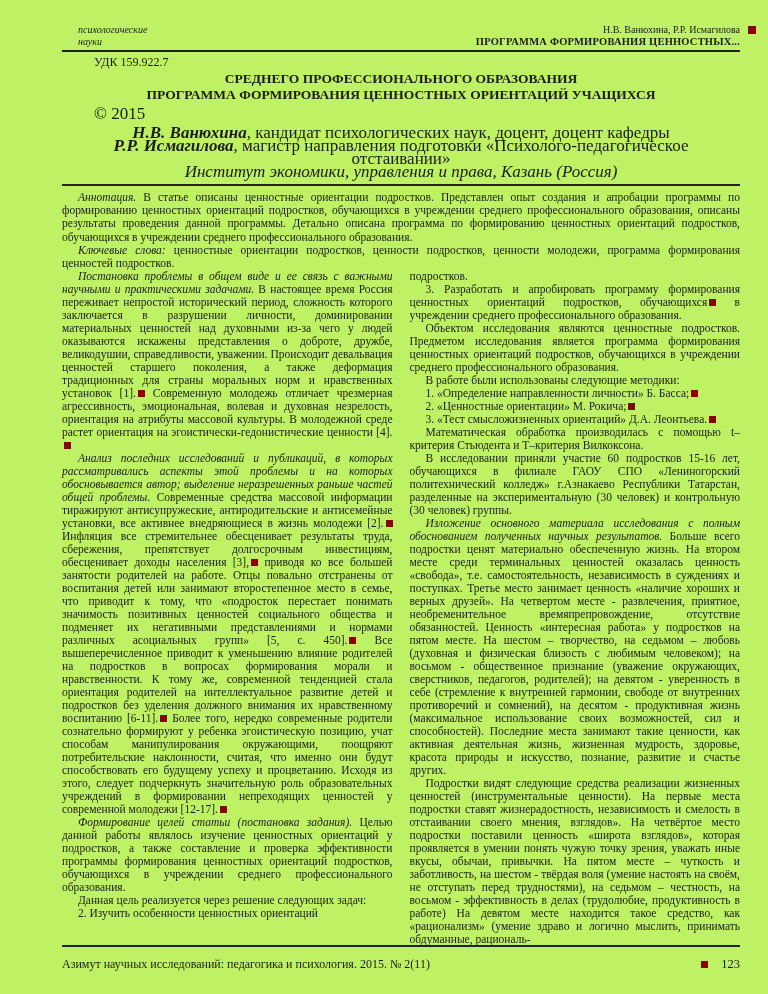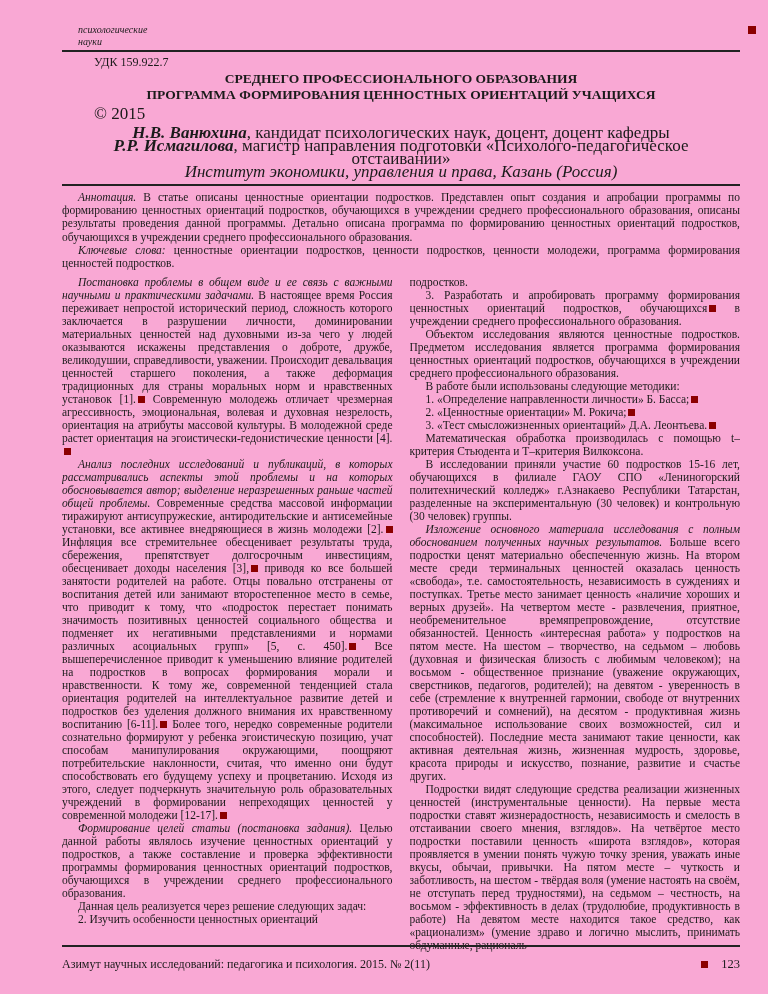--- a/index.html
+++ b/index.html
@@ -1,57 +1,61 @@
 <!DOCTYPE html>
 <html lang="ru" style="--accent: #8b0000; --ink: #1b1b1b;"><head>
 <meta charset="utf-8">
 <style>
   :root { --accent:#8b0000; --ink:#1b1b1b; }
   * { margin:0; padding:0; box-sizing:border-box; }
   body { width:768px; height:994px; background:#ffffff; font-family:"Liberation Serif","DejaVu Serif",serif; color:var(--ink); }
-  .page { position:relative; width:768px; height:994px; background:#f9a8d4; padding:24px 28px 0 62px; overflow:hidden; }
+  .page { position:relative; width:768px; height:994px; background:#bef264; padding:24px 28px 0 62px; overflow:hidden; }
 
   .header { display:flex; justify-content:space-between; align-items:flex-end; border-bottom:2px solid #222; padding-bottom:3px; font-size:10px; line-height:11.5px; }
   .header-left { font-style:italic; padding-left:16px; }
   .header-right { text-align:right; }
   .header-right .running-title { font-weight:bold; font-size:10.5px; letter-spacing:.2px; }
 
   .udc { font-size:12px; margin:3px 0 0 32px; }
   .title { text-align:center; font-weight:bold; font-size:13.5px; line-height:15.5px; margin-top:1px; }
   .copyright { font-size:17px; margin:2px 0 0 32px; }
 
   .authors { text-align:center; font-size:17px; line-height:13px; margin-top:2px; padding-bottom:6px; border-bottom:2px solid #222; }
   .abstract-block { margin-top:5px; font-size:11.5px; line-height:13.2px; text-align:justify; }
 
   .para { text-indent:16px; text-align:justify; }
   .para.center { text-align:center; }
   .para.noindent { text-indent:0; }
   .it { font-style:italic; }
   .bd { font-weight:bold; }
 
-  .columns { display:flex; gap:17px; margin-top:6px; height:698px; overflow:hidden;justify-content:center; }
+  .columns { display:flex; gap:17px; height:698px; overflow:hidden;justify-content:center; }
   .column { flex:1 1 0; font-size:11.5px; line-height:13px; text-align:justify; overflow:hidden; }
 
   .redmark { display:inline-block; width:7px; height:7px; background:var(--accent); margin-left:2px; vertical-align:baseline; }
   .corner-mark { position:absolute; top:26px; right:12px; width:8px; height:8px; background:var(--accent); }
 
   .footer { position:absolute; left:62px; right:28px; bottom:22px; border-top:2px solid #222; display:flex; justify-content:space-between; align-items:flex-start; padding-top:10px; font-size:12px; }
   .page-number { font-size:12.5px; display:flex; align-items:center; gap:13px; }
 </style>
 </head>
 <body>
 
 <div class="page">
 
   <div class="corner-mark"></div>
 
   <div class="header">
     <div class="header-left">
       <div>психологические</div>
       <div>науки</div>
+    </div>
+    <div class="header-right">
+      <div>Н.В. Ванюхина, Р.Р. Исмагилова</div>
+      <div class="running-title">ПРОГРАММА ФОРМИРОВАНИЯ ЦЕННОСТНЫХ...</div>
     </div>
   </div>
 
   <div class="udc">УДК 159.922.7</div>
 
   <div class="title">
     <div>СРЕДНЕГО ПРОФЕССИОНАЛЬНОГО ОБРАЗОВАНИЯ</div>
     <div>ПРОГРАММА ФОРМИРОВАНИЯ ЦЕННОСТНЫХ ОРИЕНТАЦИЙ УЧАЩИХСЯ</div>
   </div>
 

